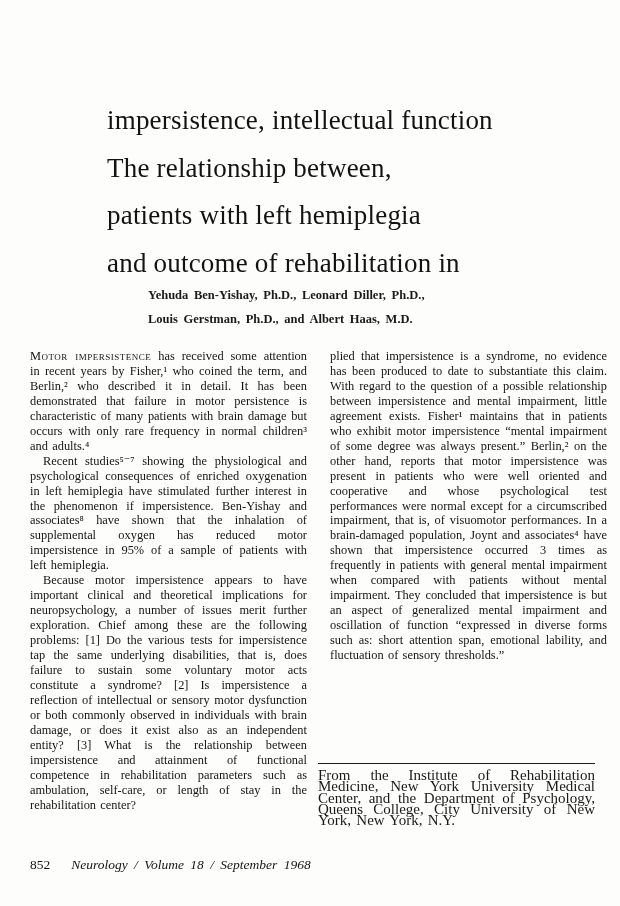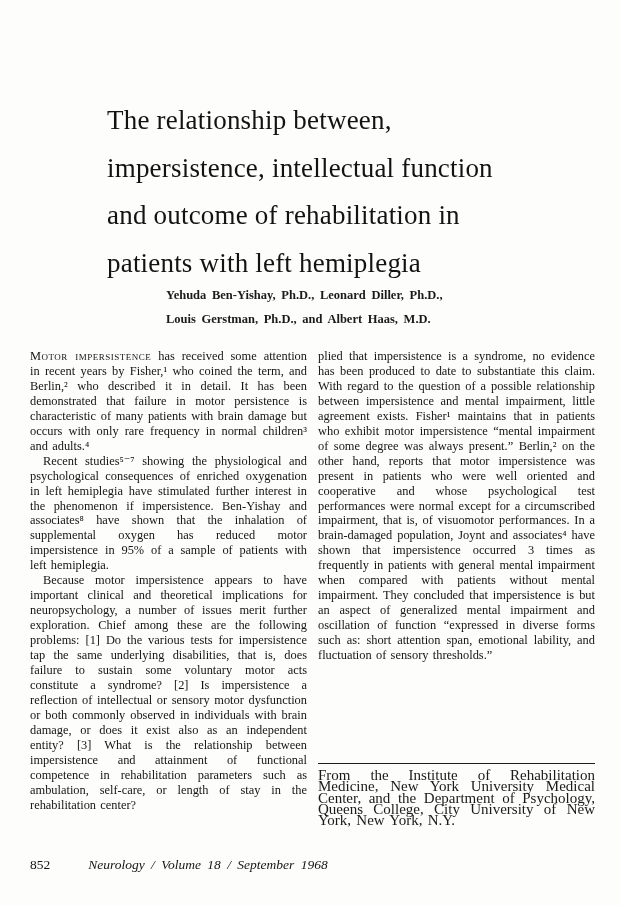--- a/index.html
+++ b/index.html
@@ -10,58 +10,58 @@
   .page{
     position:relative;width:620px;height:906px;color:#181818;
   }
   .title{
     position:absolute;left:107px;top:97px;margin:0;
     font-size:27px;font-weight:400;line-height:47.5px;letter-spacing:0.2px;
     color:#131313;
   }
   .title .tline{display:block;white-space:nowrap;}
   .authors{
-    position:absolute;left:166px;top:283px;
+    position:absolute;left:148px;top:283px;
     font-size:12.5px;font-weight:700;line-height:24px;word-spacing:2.5px;
     color:#1a1a1a;
   }
   .col{
     position:absolute;top:349px;width:277px;
     font-size:12.4px;line-height:14.95px;text-align:justify;
     word-spacing:1.2px;color:#141414;
   }
   .col-left{left:30px;}
-  .col-right{left:318px;}
+  .col-right{left:330px;}
   .col p{margin:0;text-indent:13px;}
   .col p.noindent{text-indent:0;}
   .smallcaps{font-variant:small-caps;letter-spacing:0.5px;margin-top:44px;}
   .footnotes{
     position:absolute;left:318px;top:763px;width:277px;
     font-size:15px;line-height:11.3px;text-align:justify;
     word-spacing:1.5px;color:#1a1a1a;
   }
   .fn-rule{border-top:1.7px solid #1d1d1d;margin-bottom:6px;}
   .footnotes p{margin:0 0 3.5px 0;}
   .footer{
     position:absolute;left:30px;top:857px;font-size:13.5px;color:#151515;
     white-space:nowrap;
   }
-  .footer .pageno{display:inline-block;margin-right:38px;}
+  .footer .pageno{display:inline-block;margin-right:21px;}
   .footer .journal{font-style:italic;word-spacing:3px;}
 </style>
 </head>
 <body>
 
 <div class="page">
 
   <h1 class="title">
+    <span class="tline">impersistence, intellectual function</span>
     <span class="tline">The relationship between,</span>
-    <span class="tline">impersistence, intellectual function</span>
+    <span class="tline">patients with left hemiplegia</span>
     <span class="tline">and outcome of rehabilitation in</span>
-    <span class="tline">patients with left hemiplegia</span>
   </h1>
 
   <div class="authors">
     <div>Yehuda Ben-Yishay, Ph.D., Leonard Diller, Ph.D.,</div>
     <div>Louis Gerstman, Ph.D., and Albert Haas, M.D.</div>
   </div>
 
   <div class="col col-left">
     <p class="noindent"><span class="smallcaps">Motor impersistence</span><span> has received some attention in recent years by Fisher,¹ who coined the term, and Berlin,² who described it in detail. It has been demonstrated that failure in motor persistence is characteristic of many patients with brain damage but occurs with only rare frequency in normal children³ and adults.⁴</span></p>
     <p>Recent studies⁵⁻⁷ showing the physiological and psychological consequences of enriched oxygenation in left hemiplegia have stimulated further interest in the phenomenon if impersistence. Ben-Yishay and associates⁸ have shown that the inhalation of supplemental oxygen has reduced motor impersistence in 95% of a sample of patients with left hemiplegia.</p>

